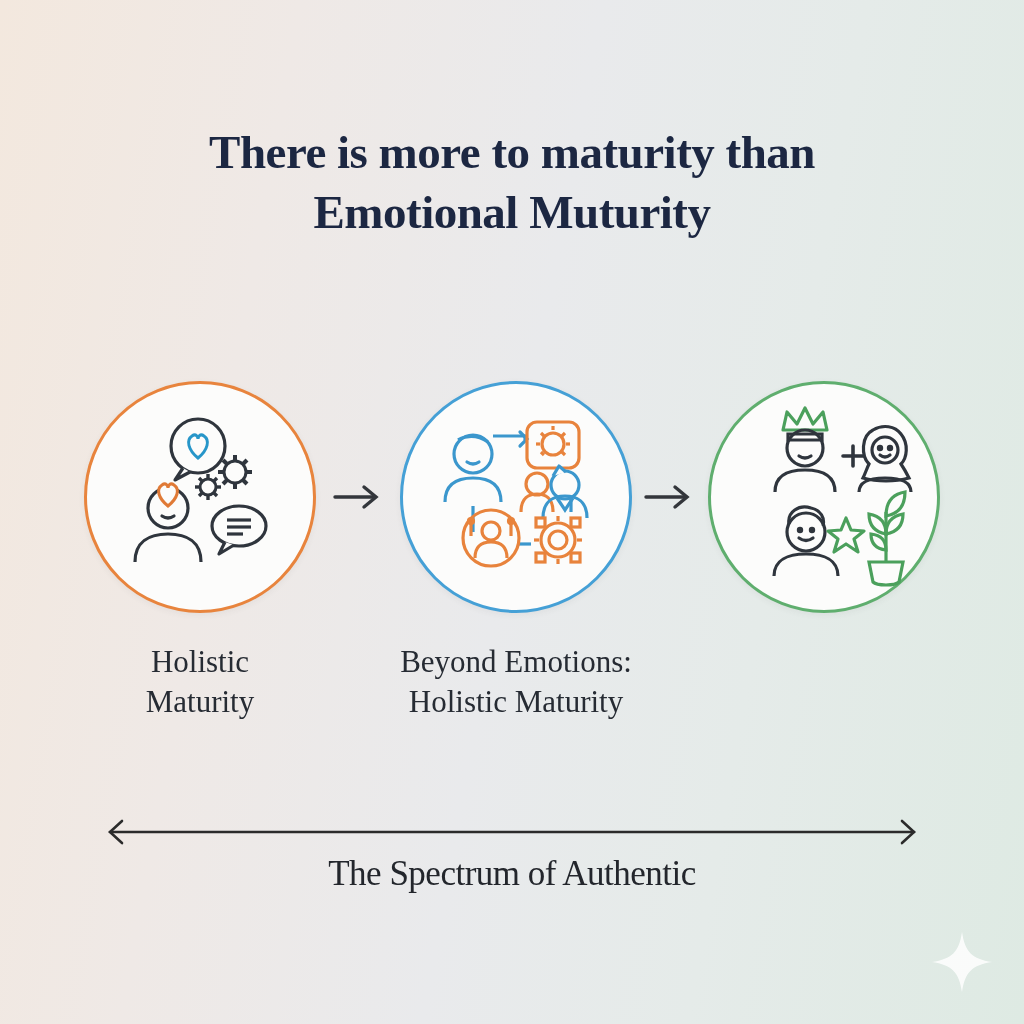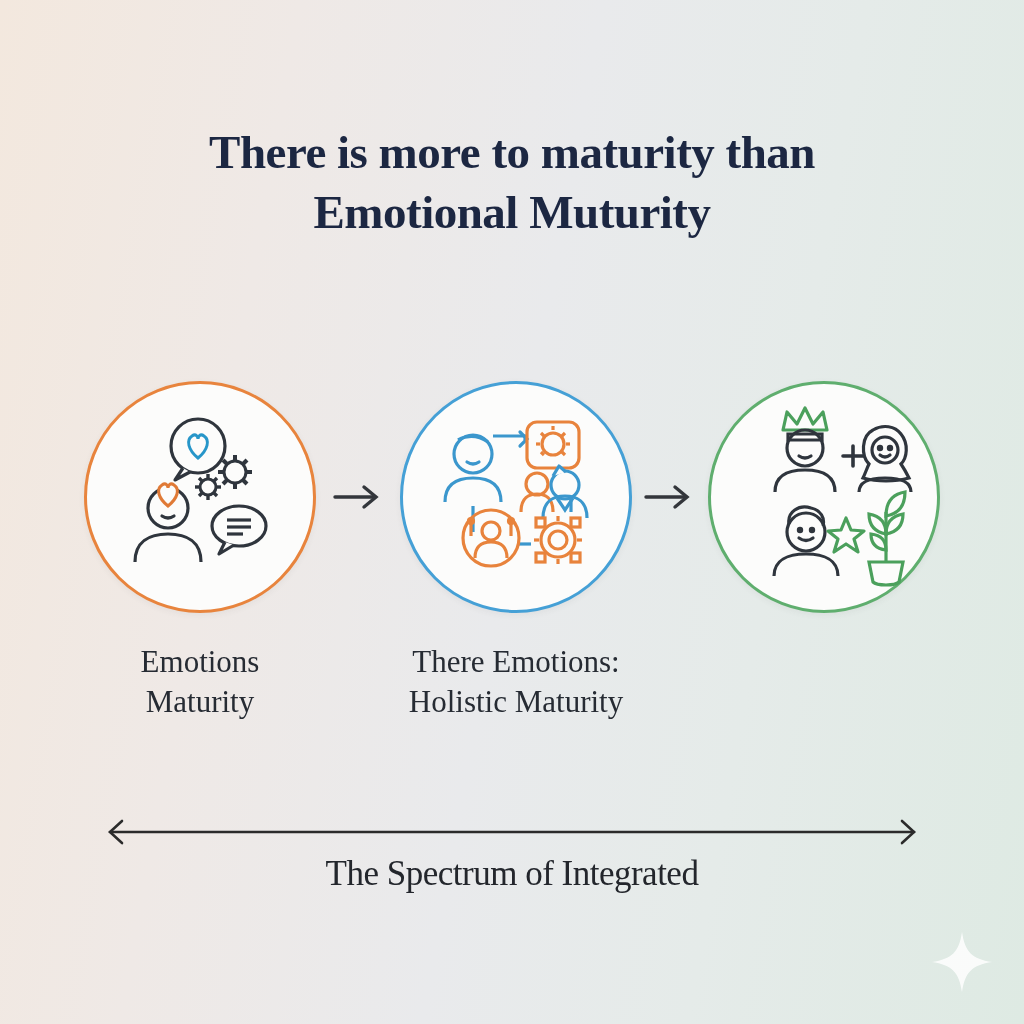--- a/index.html
+++ b/index.html
@@ -236,32 +236,32 @@
         <line x1="175" y1="178" x2="175" y2="128"></line>
         <path d="M175 132 C175 118 182 110 194 108 C194 122 187 130 175 132 Z"></path>
         <path d="M175 150 C175 138 169 132 158 130 C158 142 164 148 175 150 Z"></path>
         <path d="M175 150 C175 138 181 132 192 130 C192 142 186 148 175 150 Z"></path>
         <path d="M175 166 C175 156 169 151 160 150 C160 160 166 165 175 166 Z"></path>
         <path d="M158 178 L192 178 L188 198 C184 202 166 202 162 198 Z"></path>
       </g>
     </svg>
   </div>
 
-  <div class="stage-label label-1">Emotions
+  <div class="stage-label label-1">Holistic
 Maturity</div>
-  <div class="stage-label label-2">There Emotions:
+  <div class="stage-label label-2">Beyond Emotions:
 Holistic Maturity</div>
 
   <svg class="spectrum-arrow" viewBox="0 0 824 28">
     <g stroke="#2b2b2b" stroke-width="2.6" fill="none" stroke-linecap="round">
       <line x1="10" y1="14" x2="814" y2="14"></line>
       <path d="M22 3 L10 14 L22 25"></path>
       <path d="M802 3 L814 14 L802 25"></path>
     </g>
   </svg>
 
-  <div class="spectrum-label">The Spectrum of Integrated</div>
+  <div class="spectrum-label">The Spectrum of Authentic</div>
 
   <svg class="sparkle" viewBox="0 0 64 64">
     <path d="M32 2 C35 22 42 29 62 32 C42 35 35 42 32 62 C29 42 22 35 2 32 C22 29 29 22 32 2 Z" fill="#ffffff"></path>
   </svg>
 
 </div>
 
 </body></html>

